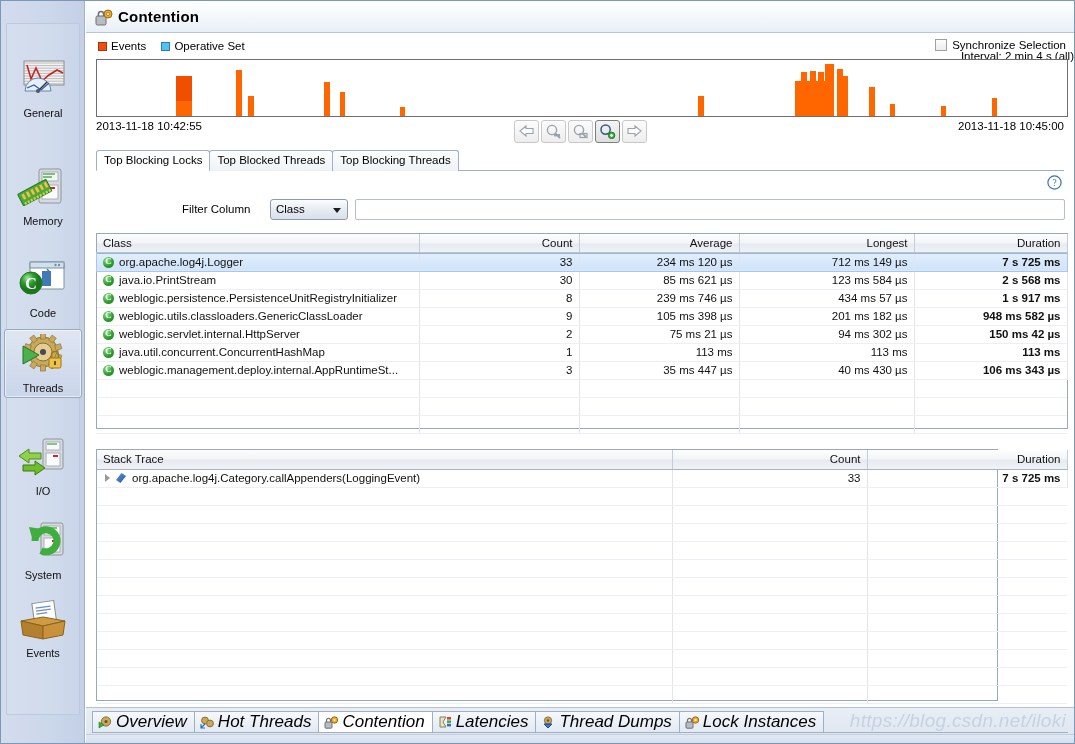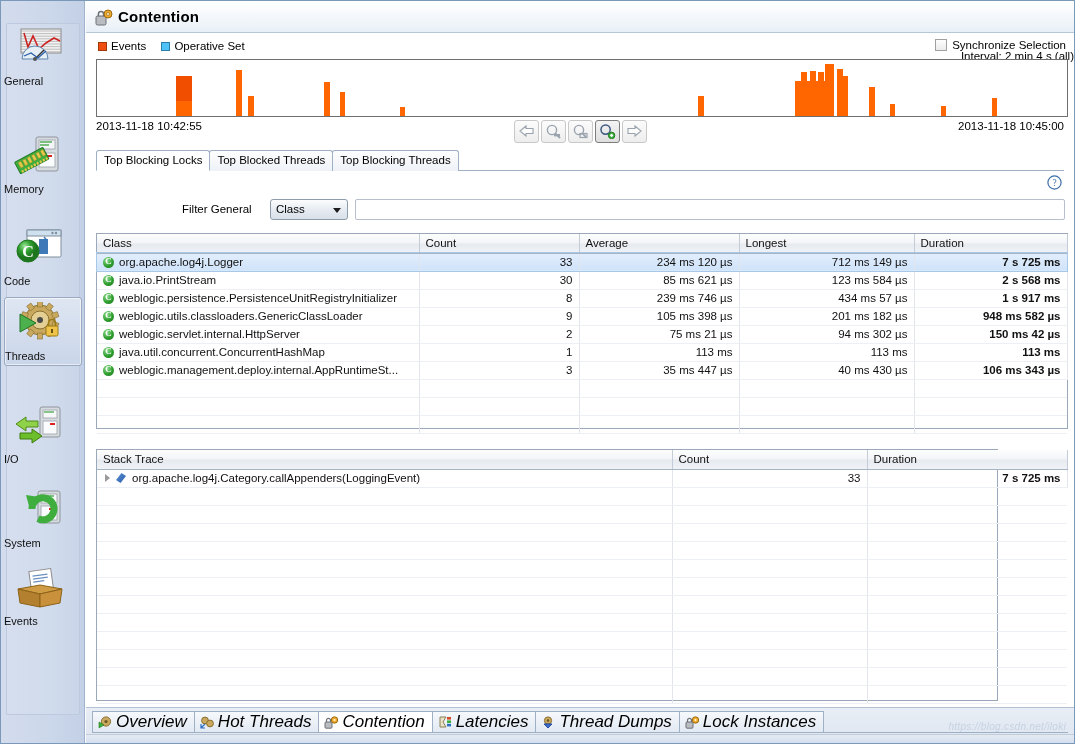--- a/index.html
+++ b/index.html
@@ -29,23 +29,25 @@
   }
   #sidebar-inner {
     position: absolute; left: 5px; top: 22px; right: 4px; bottom: 30px;
     border: 1px solid #bcc9de;
     border-radius: 2px;
     background: rgba(255,255,255,0.10);
   }
   .nav-item {
     width: 78px;
     padding: 4px 0 2px 0;
+    text-align: center;
     cursor: default;
     position: absolute;
     left: 3px;
+    margin-top: 32px;
   }
   .nav-item.selected {
     background: linear-gradient(to bottom,#dfe6f2 0%,#c9d5e9 100%);
     border: 1px solid #9aa9c0;
     border-radius: 3px;
     box-shadow: inset 0 0 0 1px rgba(255,255,255,0.55);
   }
   .nav-icon { height: 46px; position: relative; margin: 0 auto; width: 58px; }
   .nav-label { font-size: 11px; color: #101010; margin-top: 2px; line-height: 13px; }
 
@@ -133,21 +135,21 @@
     border:1px solid #b6bfcb; background:#ffffff; border-radius:2px;
   }
 
   
   .grid { position:absolute; background:#ffffff; border:1px solid #9aa8ba; }
   table.tbl { width:100%; border-collapse:collapse; table-layout:fixed; }
   table.tbl th {
     height:19px; font-weight:normal; font-size:11.5px;
     background:linear-gradient(to bottom,#fdfdfd 0%,#f2f4f7 48%,#e6eaef 52%,#eff2f6 100%);
     border-right:1px solid #c4ccd7; border-bottom:1px solid #a8b3c1;
-    padding:0 6px; text-align:left; color:#111;
+    padding:0 6px; text-align:right; color:#111;
   }
   table.tbl th.left { text-align:left; }
   table.tbl td {
     height:18px; font-size:11.5px; padding:0 6px; text-align:right;
     border-right:1px solid #e2e6ec; border-bottom:1px solid #eceff3; color:#111;
     white-space:nowrap; overflow:hidden;
   }
   table.tbl td.left { text-align:left; }
   table.tbl td.bold { font-weight:bold; }
   tr.row.sel td { background:linear-gradient(to bottom,#e2eefc 0%,#cfe3fa 100%); }
@@ -189,21 +191,21 @@
     float:left; height:21px; line-height:20px; padding:0 7px 0 5px;
     font-size:17px; border:1px solid #9fb0c4; border-bottom:none;
     background:linear-gradient(to bottom,#f6f9fc,#e2e9f3);
     margin-right:-1px; cursor:default; position:relative;font-style:italic;
   }
   .btab.selected { background:#ffffff; z-index:2; }
   .btab-ico { display:inline-block; width:14px; height:13px; vertical-align:-2px; margin-right:4px; position:relative; }
   #bottom-strip-line { position:absolute; left:6px; right:6px; top:24px; height:1px; background:#9fb0c4; }
   #watermark {
     position:absolute; right:8px; bottom:11px;
-    font-size:10px; color:#c6d2e2; letter-spacing:.3px;
+    font-size:19px; color:#c6d2e2; letter-spacing:.3px;
     font-family:"Liberation Sans", sans-serif;
     font-style:italic;
   }
   #bottom-scroll {
     position:absolute; left:0; right:0; bottom:0; height:9px;
     background:linear-gradient(to bottom,#e4eaf3,#d5dfed);
     border-top:1px solid #c2cddc;
   }
 </style>
 </head>
@@ -426,21 +428,21 @@
       </div>
 
     <div id="help-icon">
       <svg width="15" height="15" viewBox="0 0 15 15">
         <circle cx="7.5" cy="7.5" r="6.6" fill="#ffffff" stroke="#3d6fa8" stroke-width="1.2"></circle>
         <text x="7.5" y="11" font-size="9.5" text-anchor="middle" fill="#3d6fa8" font-family="Liberation Serif, serif">?</text>
       </svg>
     </div>
 
     <div id="filter-row">
-      <div id="filter-label">Filter General</div>
+      <div id="filter-label">Filter Column</div>
       <div id="filter-select">
         <span>Class</span>
         <span id="filter-caret"></span>
       </div>
       <input id="filter-input" type="text" placeholder="" style="">
     </div>
 
     <div class="grid" id="grid-top">
       <table class="tbl">
         <colgroup>

